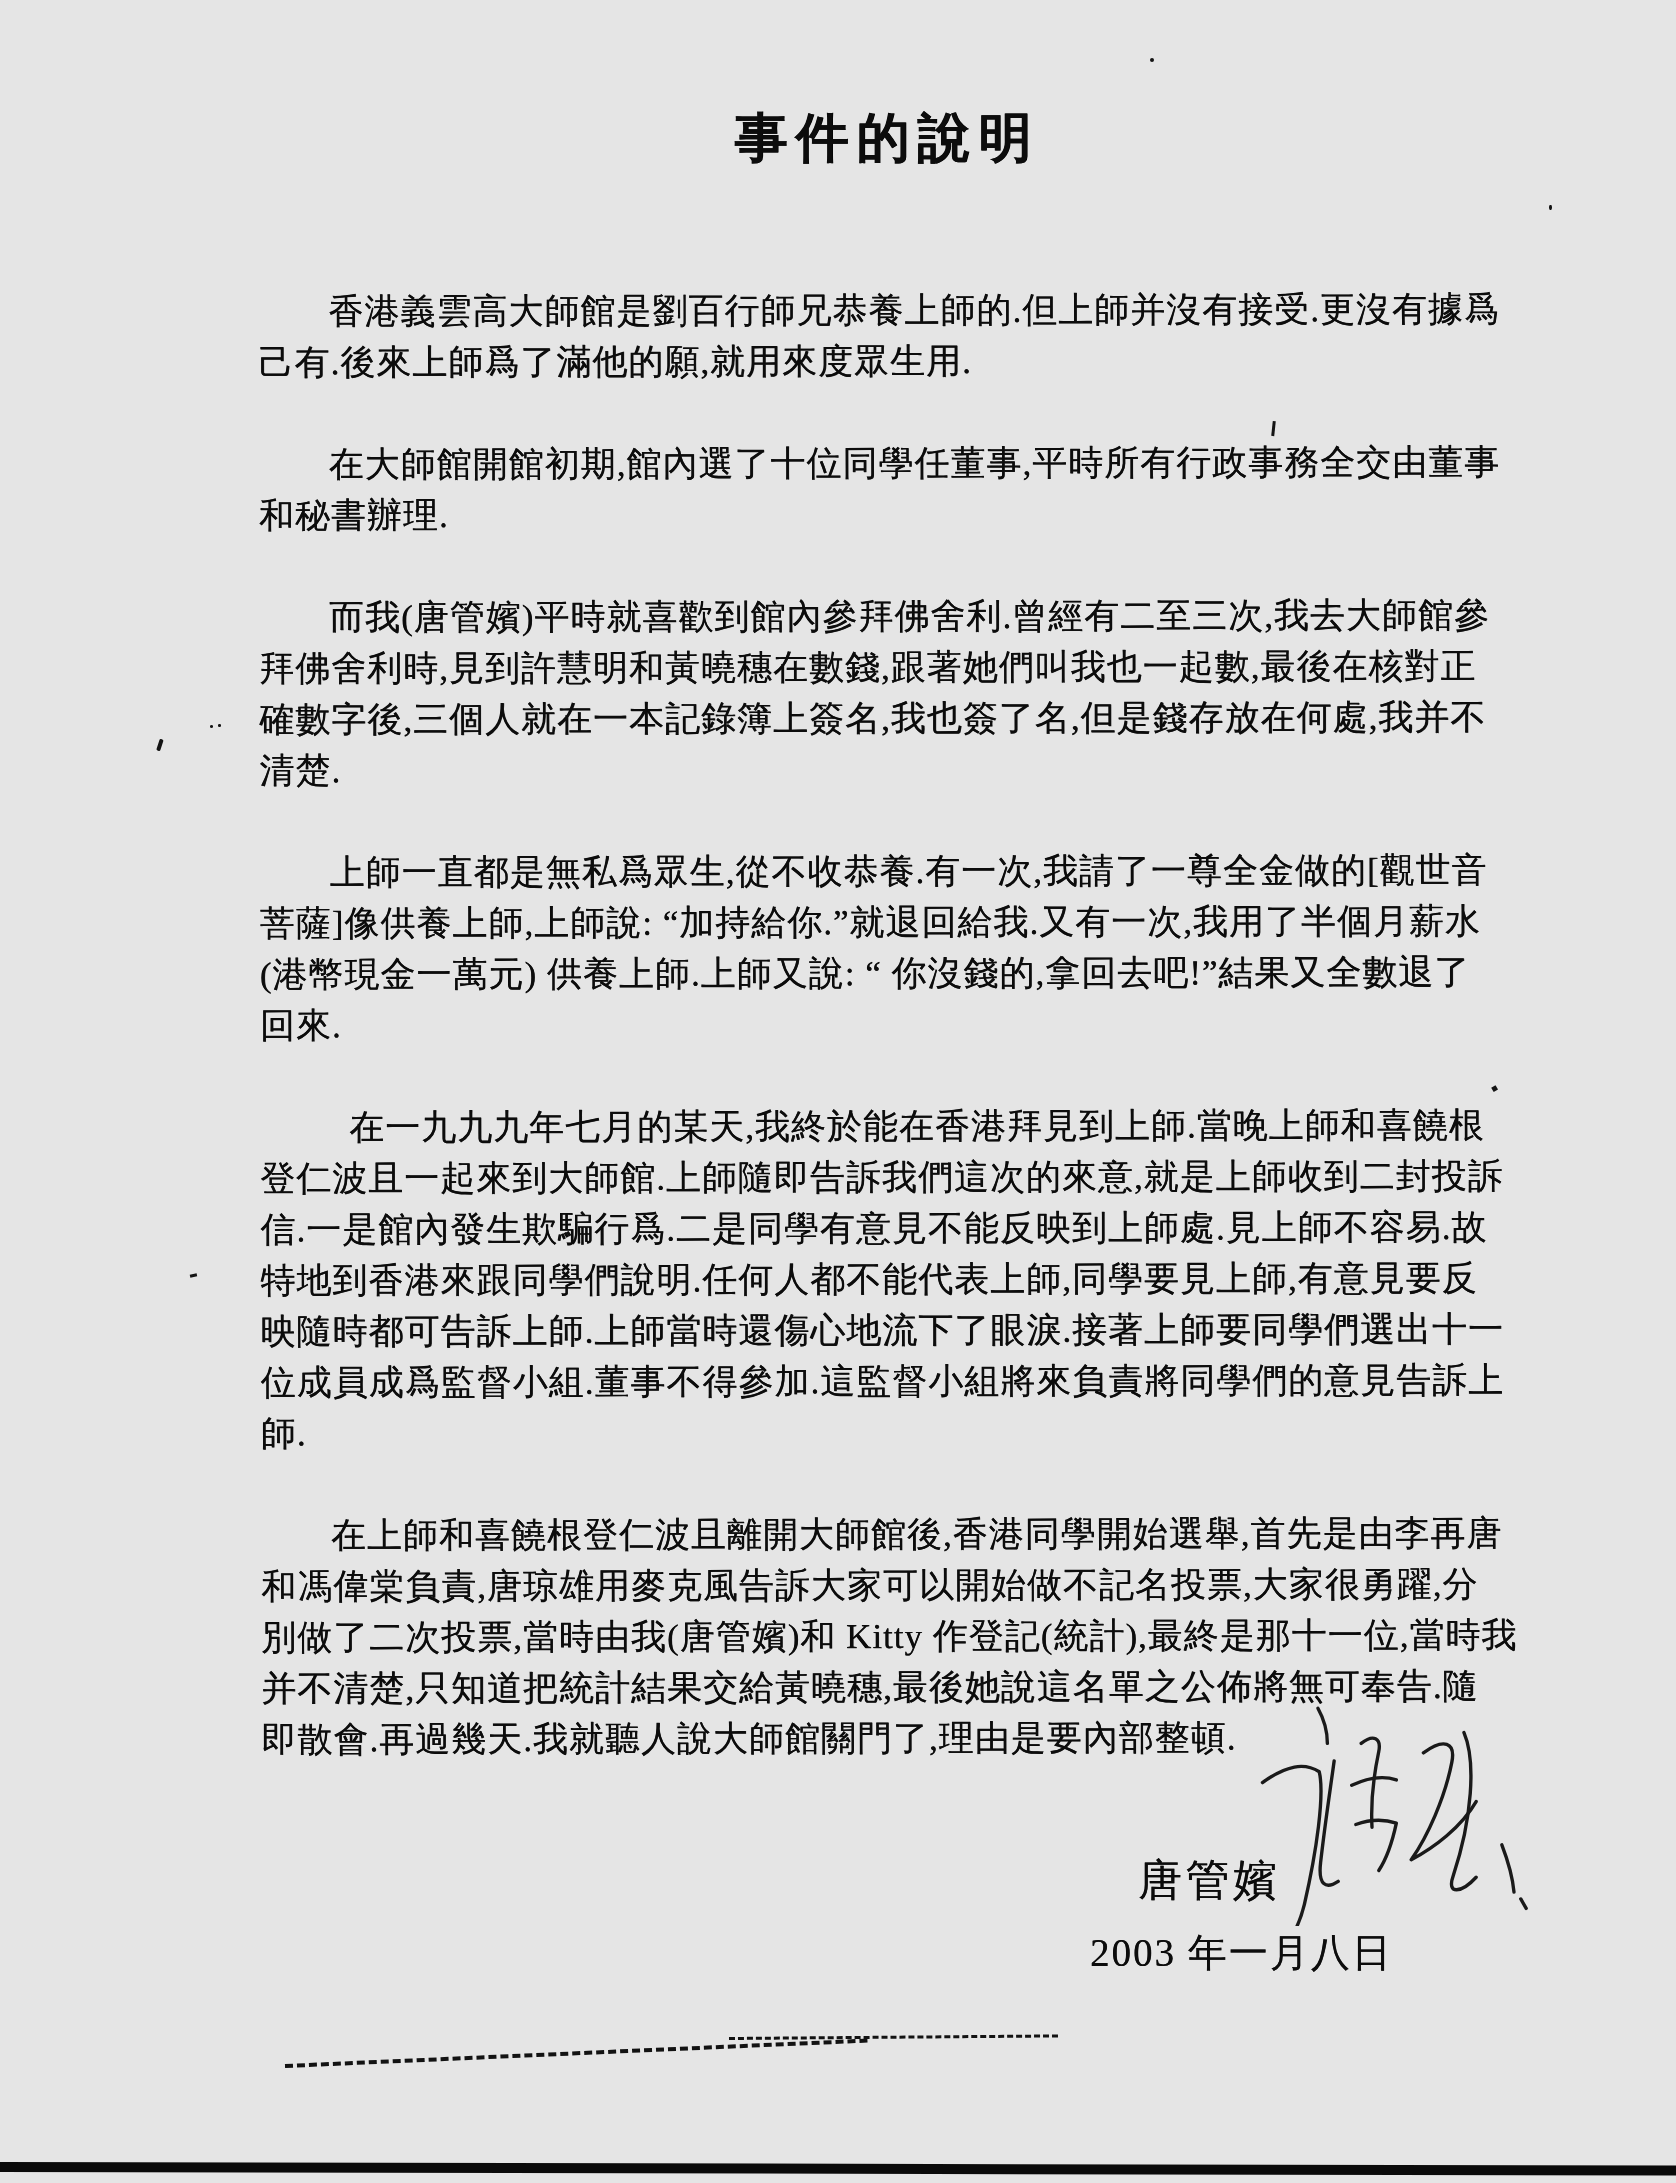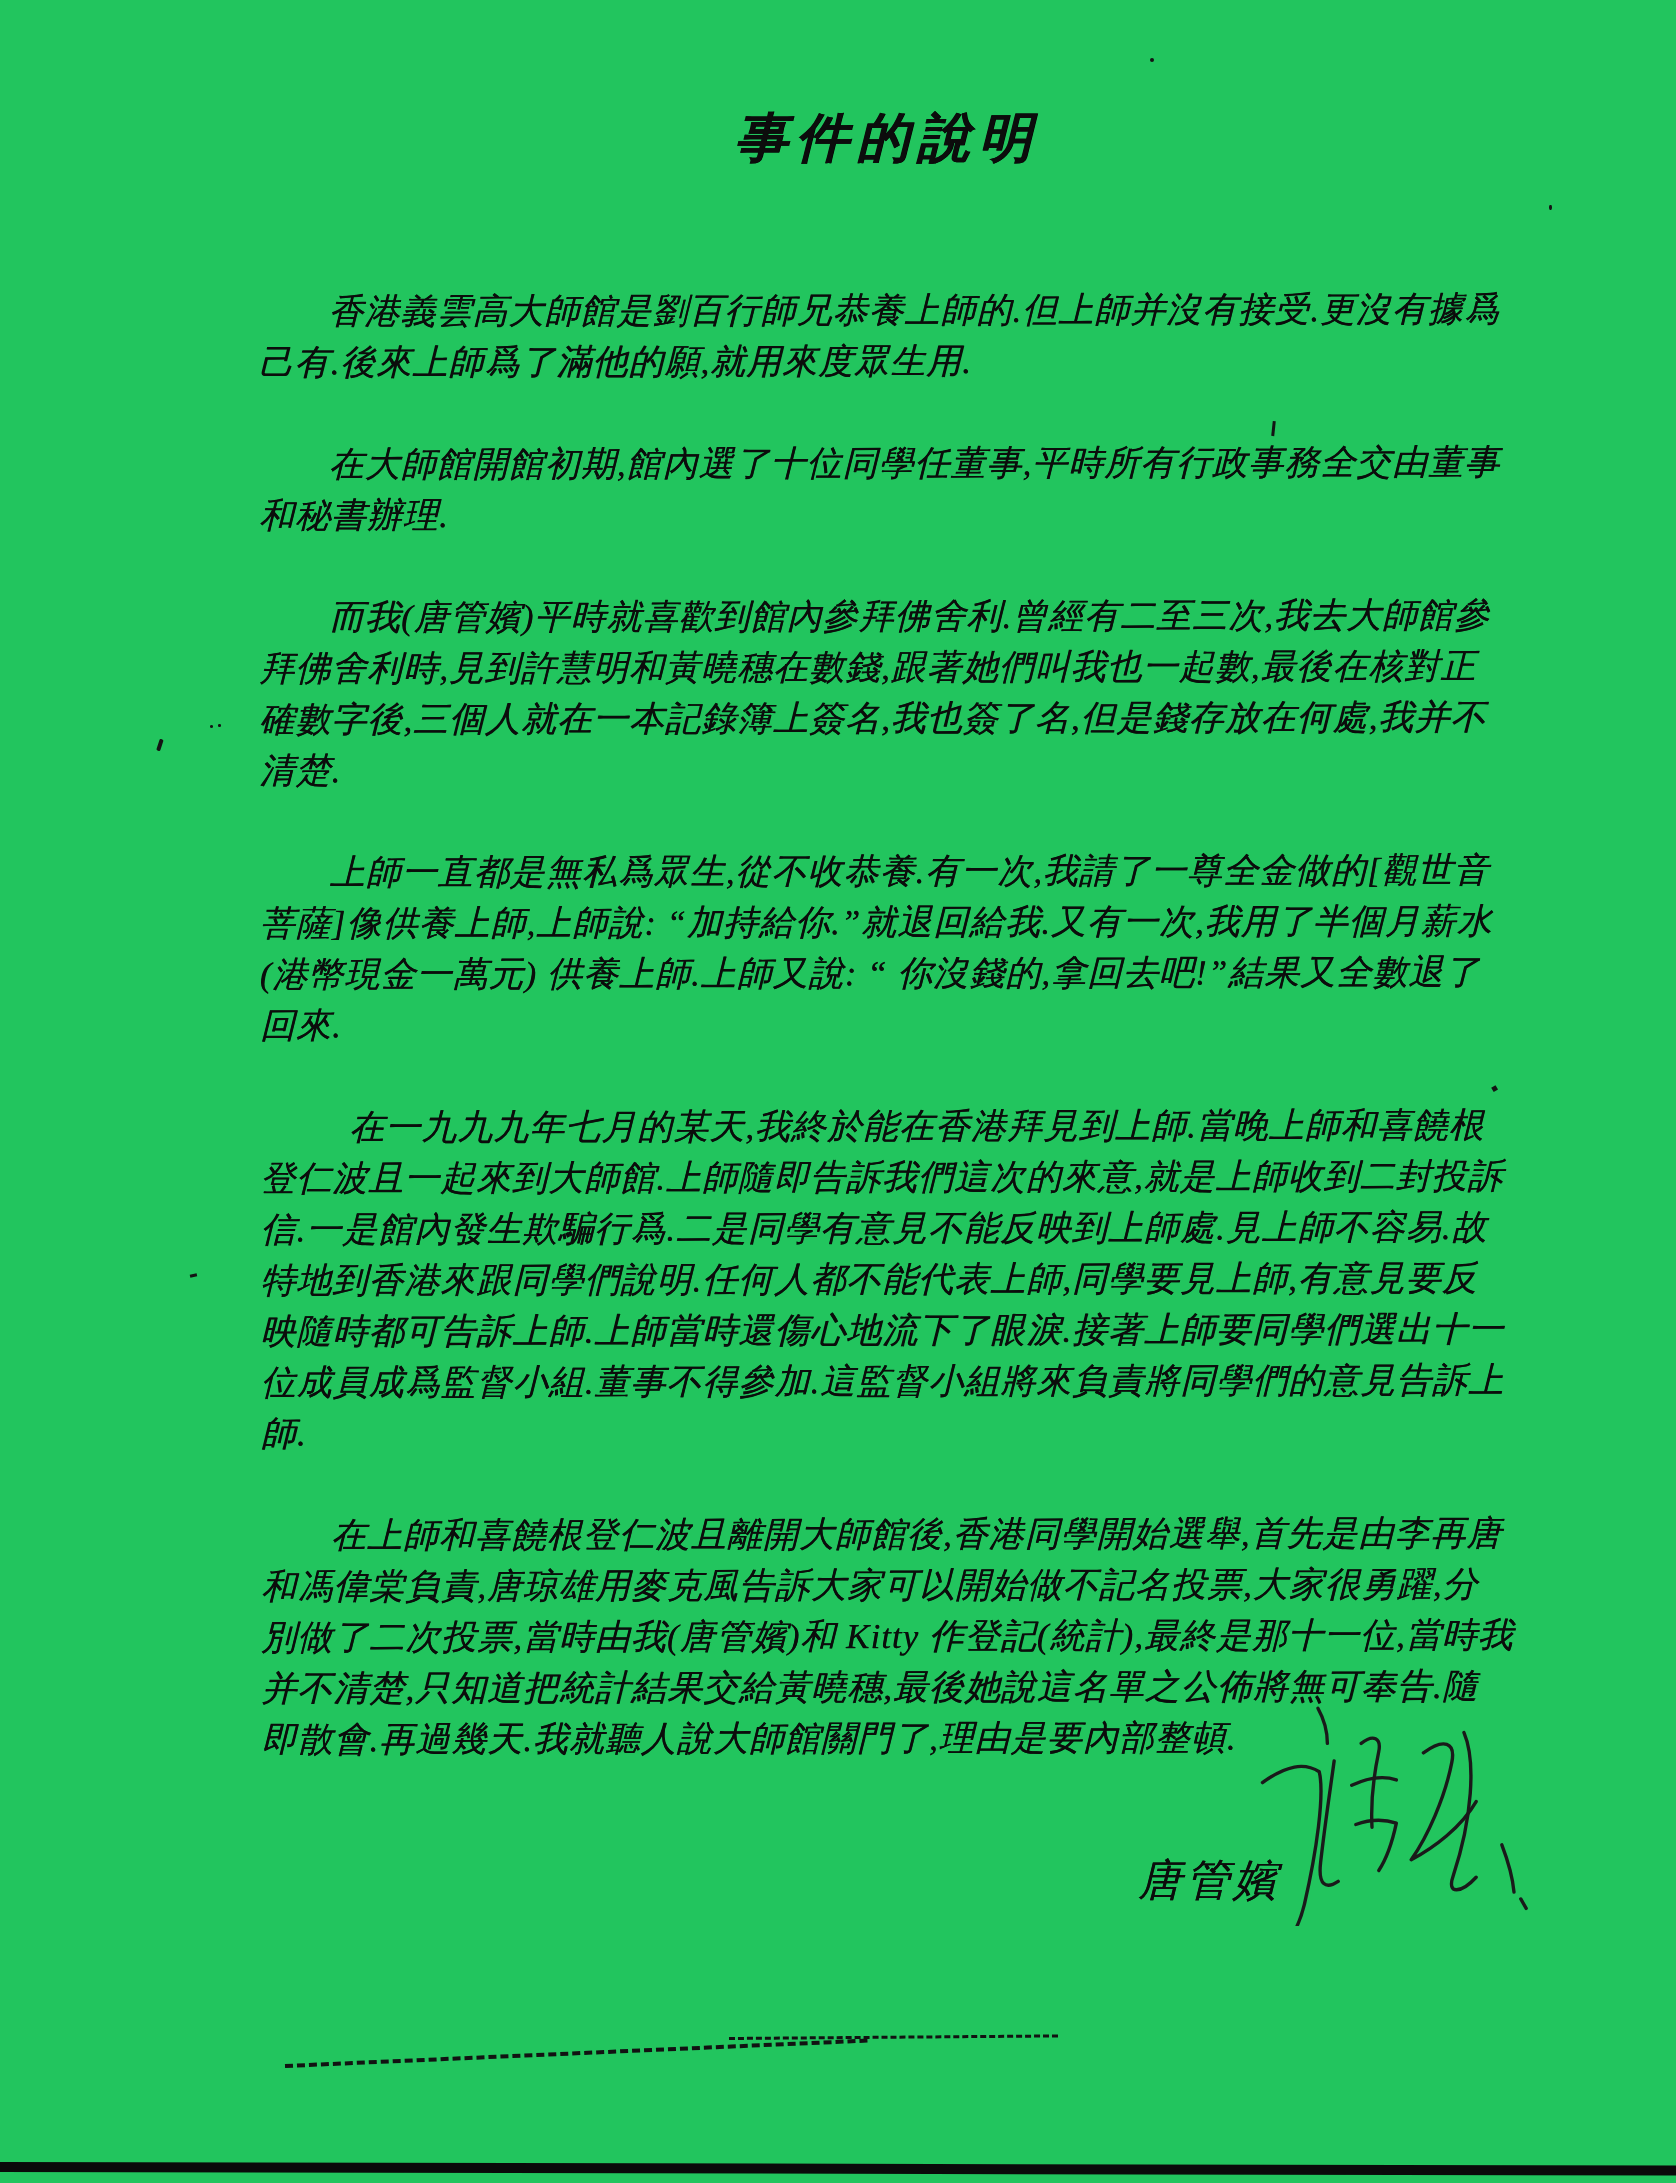--- a/index.html
+++ b/index.html
@@ -6,22 +6,21 @@
   body {
     width: 1676px; height: 2183px;
     background: #ffffff;
     position: relative;
     overflow: hidden;
     font-family: "Liberation Serif", "DejaVu Serif", serif;
     color: #0c0c0c;
   }
   .page {
     position: absolute; inset: 0;
-    background: #22c55e;
-    font-style: italic;
+    background: #e5e5e5;
   }
   .title {
     position: absolute;
     top: 103px; left: 0; width: 1676px;
     margin: 0;
     text-align: center;
     transform: translateX(49px);
     font-size: 53px;
     font-weight: bold;
     letter-spacing: 8px;
@@ -131,20 +130,21 @@
       <div class="tline indent">在上師和喜饒根登仁波且離開大師館後,香港同學開始選舉,首先是由李再唐</div>
       <div class="tline">和馮偉棠負責,唐琼雄用麥克風告訴大家可以開始做不記名投票,大家很勇躍,分</div>
       <div class="tline">別做了二次投票,當時由我(唐管嬪)和 Kitty 作登記(統計),最終是那十一位,當時我</div>
       <div class="tline">并不清楚,只知道把統計結果交給黃曉穗,最後她說這名單之公佈將無可奉告.隨</div>
       <div class="tline">即散會.再過幾天.我就聽人說大師館關門了,理由是要內部整頓.</div>
     </div>
 
   </div>
 
   <div class="signer-name">唐管嬪</div>
+  <div class="sign-date">2003 年一月八日</div>
 
   <svg class="signature-svg" viewBox="0 0 420 340" fill="none" stroke="#1a1a1a" stroke-width="5" stroke-linecap="round" stroke-linejoin="round">
 
     <path d="M96 18 c 10 18 14 34 14 52"></path>
 
     <path d="M14 128 c 36 -26 62 -30 84 -16 c 8 34 -4 118 -22 196 c -10 40 -26 62 -44 70"></path>
 
     <path d="M120 96 c -6 44 -14 96 -20 150 c -4 34 8 40 26 28"></path>
 
     <path d="M160 70 c 18 -14 30 -8 26 12 c -8 38 -12 76 -10 112"></path>

